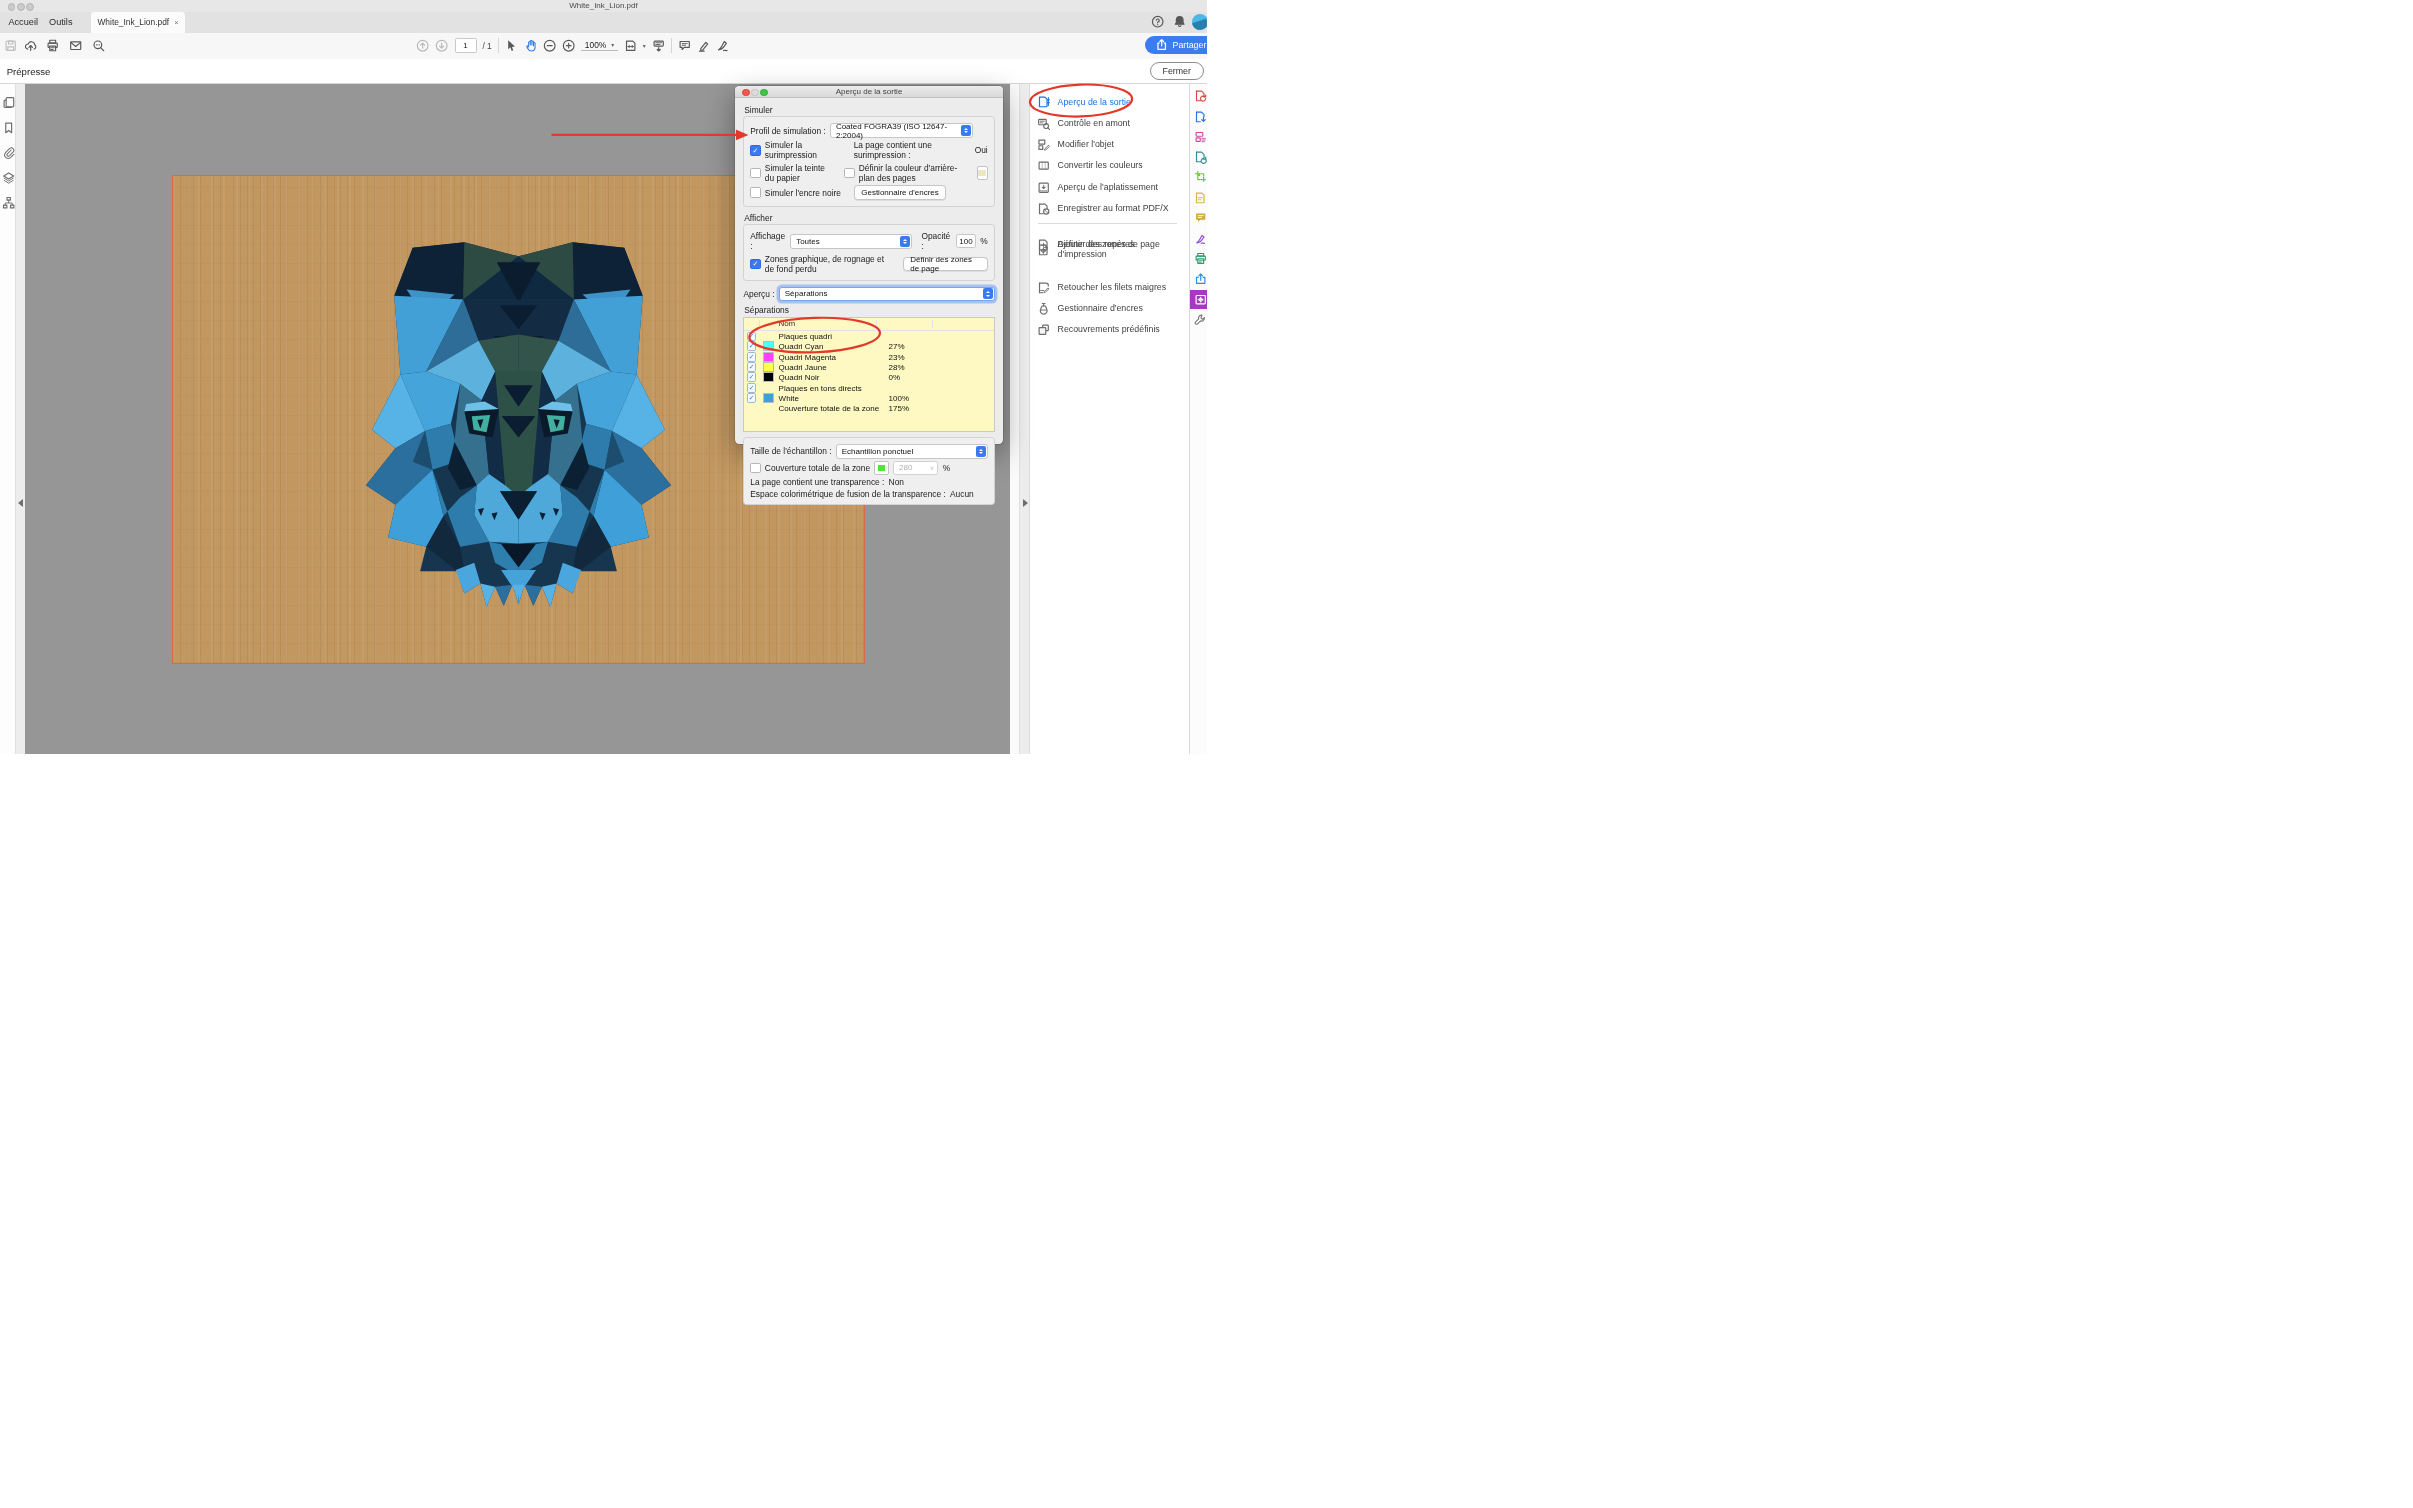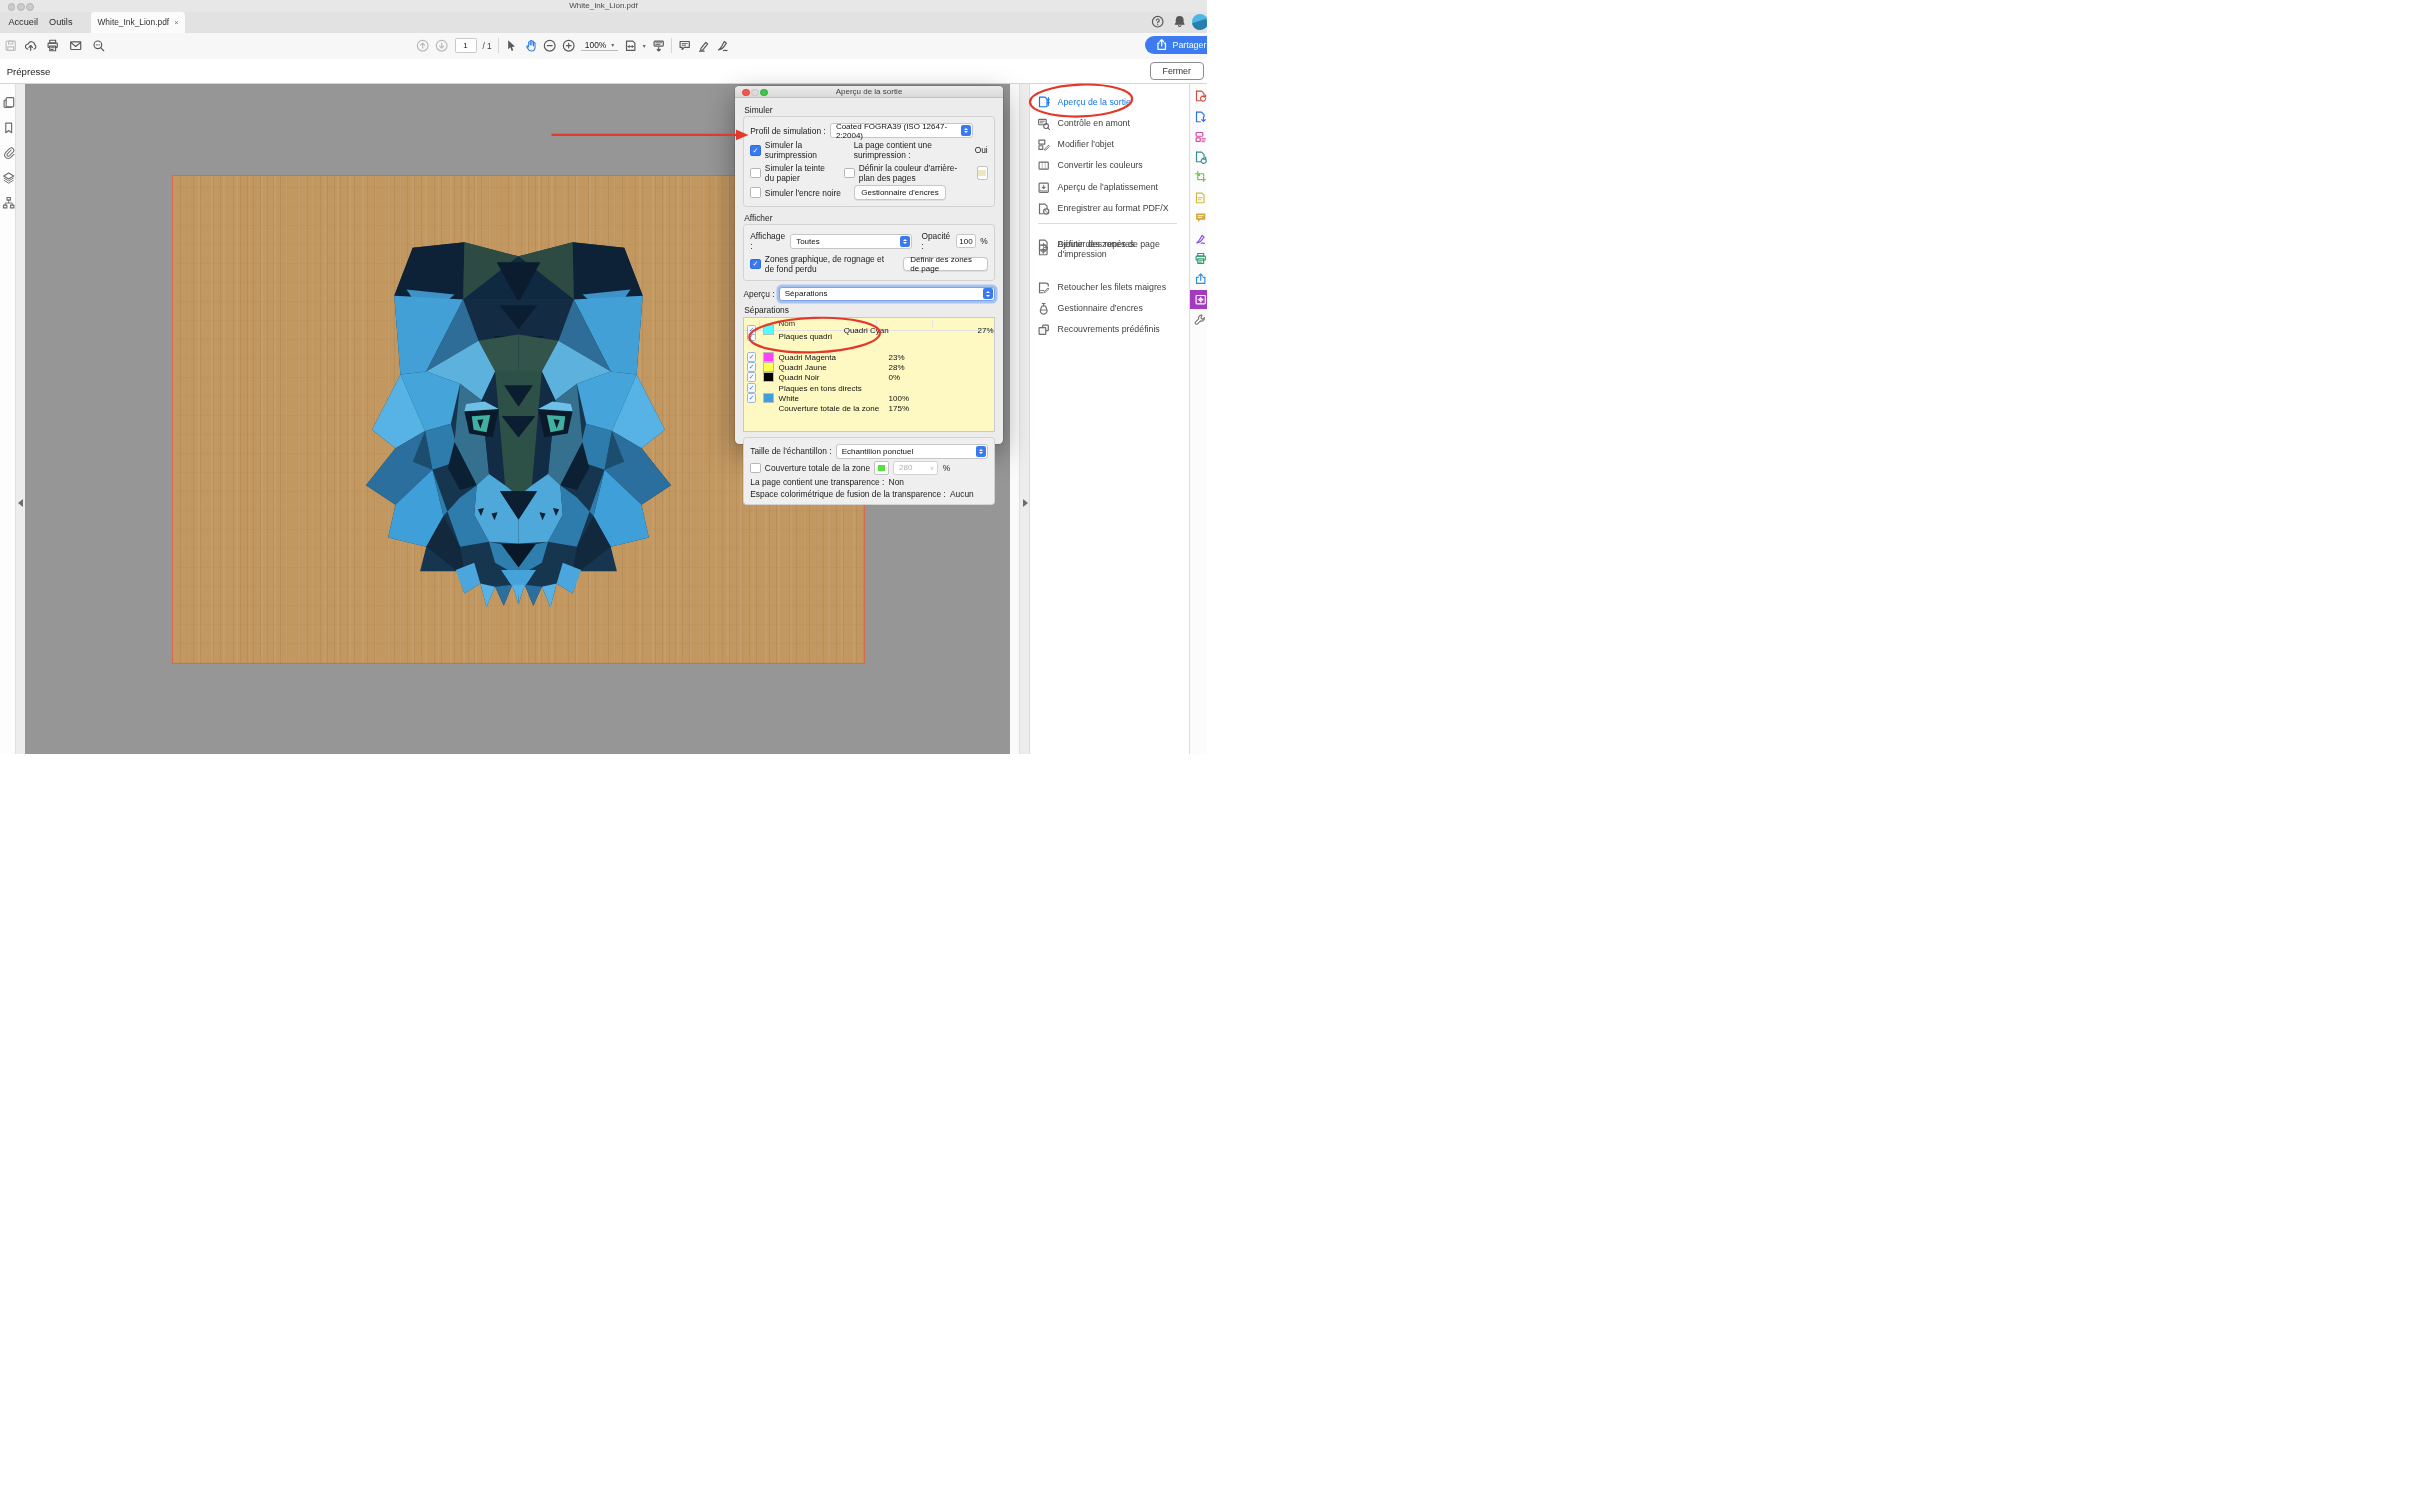--- a/index.html
+++ b/index.html
@@ -13,21 +13,21 @@
   .mactitle{width:100%;text-align:center;font-size:8px;color:#4a4a4a;line-height:12.6px;}
   .tl{position:absolute;top:3.4px;width:5.9px;height:5.9px;border-radius:50%;background:#cbcbcb;border:0.4px solid #b4b4b4;}
   .tabrow{left:0;top:11.7px;width:1207px;height:21px;background:#e2e2e2;}
   .tabtxt{font-size:9.2px;color:#2b2b2b;line-height:21px;}
   .doctab{position:absolute;left:91px;top:0;height:21px;width:94px;background:#fbfbfb;border-radius:3.4px 3.4px 0 0;
           display:flex;align-items:center;justify-content:center;gap:5px;font-size:8.4px;color:#333;}
   .toolrow{left:0;top:33px;width:1207px;height:26px;background:#f7f7f7;border-bottom:0.8px solid #d9d9d9;}
   .pill-blue{background:#3d7bf0;color:#fff;border-radius:9.2px;font-size:8.8px;display:flex;align-items:center;gap:4.2px;
              padding:0 10px;height:17.6px;}
   .prepressbar{left:0;top:59px;width:1207px;height:24px;background:#fff;border-bottom:0.8px solid #d6d6d6;}
-  .fermer{border:0.8px solid #8d8d8d;border-radius:4px;height:16px;padding:0 11.7px;font-size:8.8px;color:#333;
+  .fermer{border:0.8px solid #8d8d8d;border-radius:9px;height:16px;padding:0 11.7px;font-size:8.8px;color:#333;
           background:#fff;display:flex;align-items:center;}
   .vsep{width:0.8px;height:15px;background:#d6d6d6;}
   .pgbox{width:20px;height:13.4px;border:0.8px solid #c9c9c9;border-radius:1.7px;background:#fff;font-size:8px;
          text-align:center;line-height:13.4px;color:#222;}
   .caret{font-size:5.9px;color:#666;}
   
   .leftrail{left:0;top:84px;width:15px;height:670px;background:#fdfdfd;}
   .gutter{top:84px;width:9.2px;height:670px;background:#ededed;border-left:0.8px solid #e0e0e0;border-right:0.8px solid #dcdcdc;}
   .tri{width:0;height:0;border-top:4.2px solid transparent;border-bottom:4.2px solid transparent;}
   .rpanel{left:1030px;top:84px;width:159px;height:670px;background:#fff;}
@@ -666,21 +666,21 @@
           <i style="position:absolute;left:188px;top:1.7px;bottom:1.7px;width:0.8px;background:#e4e4e4"></i>
         </div>
       <div class="sep-row" style="top: 13.4px;">
             <span style="width:14.2px;display:flex;justify-content:center">
               <span class="cb2">✓</span>
             </span>
             <span style="width:20px;display:flex;justify-content:center"></span>
             <span style="flex:1">Plaques quadri</span>
             <span style="width:105px"></span>
           </div>
-          <div class="sep-row" style="top: 7px; text-align: right;">
+          <div class="sep-row" style="top: 23px;">
             <span style="width:14.2px;display:flex;justify-content:center">
               <span class="cb2">✓</span>
             </span>
             <span style="width:20px;display:flex;justify-content:center">
               <span class="sw" style="background:#4dffff"></span>
             </span>
             <span style="flex:1">Quadri Cyan</span>
             <span style="width:105px">27%</span>
           </div>
           <div class="sep-row" style="top: 34px;">

